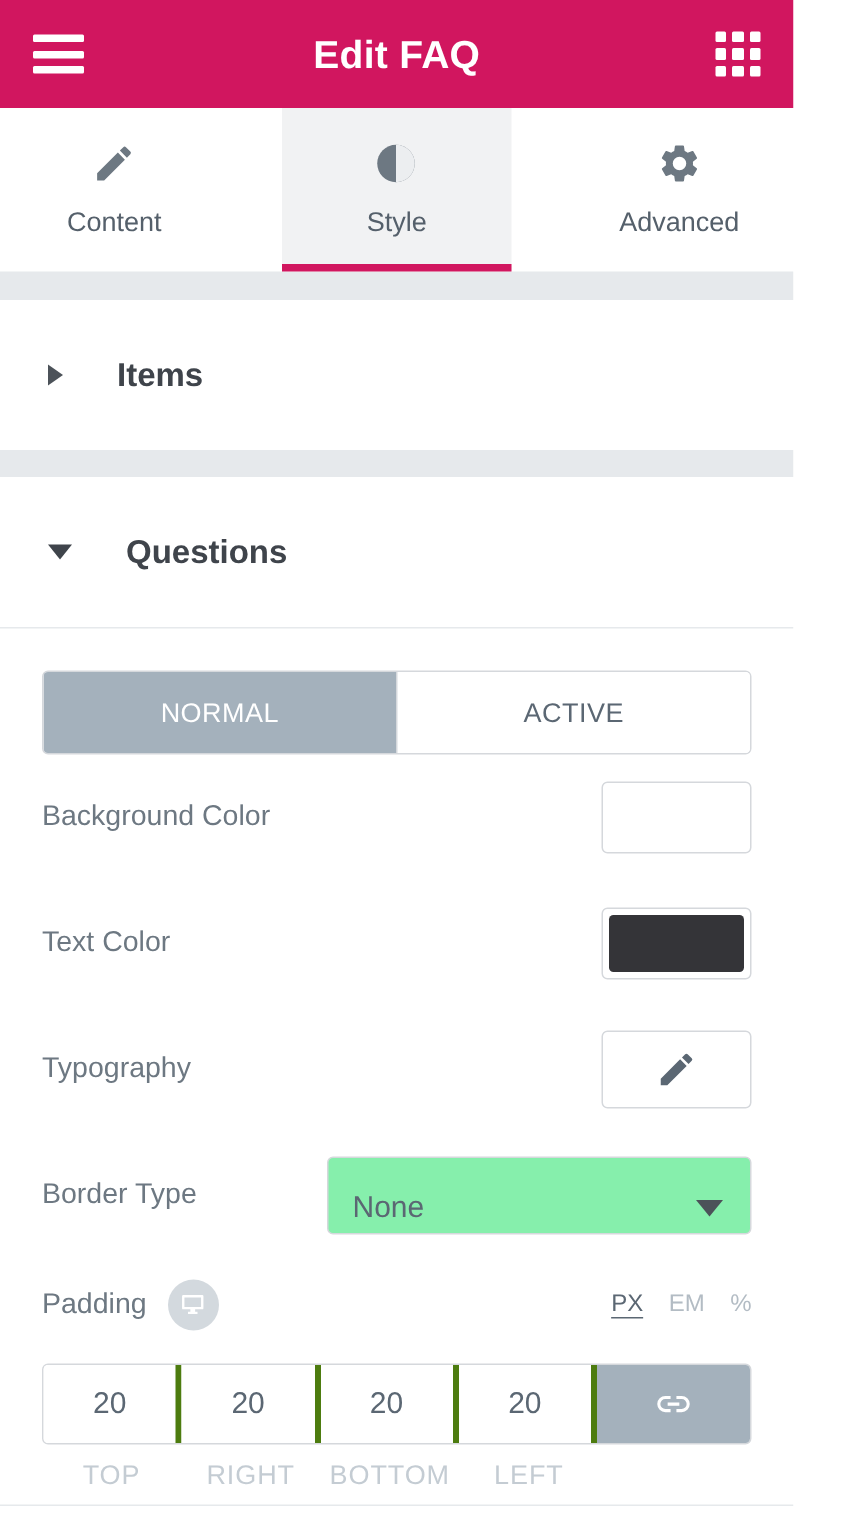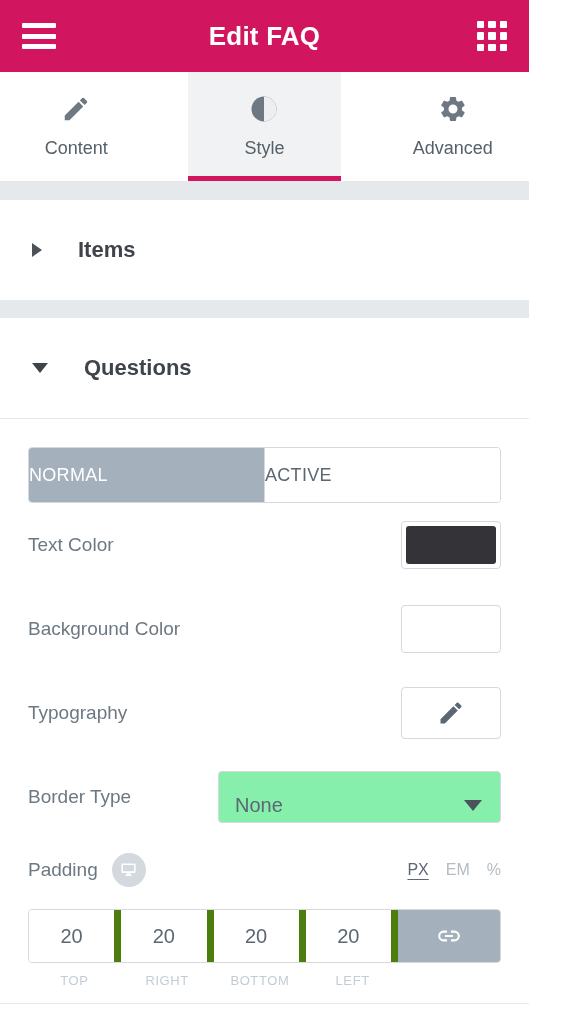--- a/index.html
+++ b/index.html
@@ -148,20 +148,21 @@
     display: flex;
     border: 1px solid #d5d8dc;
     border-radius: 4px;
     overflow: hidden;
     height: 56px;
   }
   .state-tab {
     flex: 1;
     display: flex;
     align-items: center;
+    justify-content: center;
     font-size: 18px;
     color: #5b6773;
     background: #ffffff;
     border-right: 1px solid #d5d8dc;
     cursor: pointer;
     letter-spacing: 0.3px;
   }
   .state-tab:last-child { border-right: none; }
   .state-tab.selected {
     background: #a4b1bc;
@@ -268,21 +269,21 @@
   .dim-group {
     margin: 8px 28px 0 28px;
     display: flex;
     border: 1px solid #d5d8dc;
     border-radius: 4px;
     overflow: hidden;
     height: 54px;
   }
   .dim-cell {
     flex: 1;
-    border-right: 7px solid #4d7c0f;
+    border-right: 4px solid #4d7c0f;
     display: flex;
     align-items: center;
     justify-content: flex-start;
     background: #ffffff;
   }
   .dim-input {
     width: 100%;
     height: 100%;
     border: none;
     outline: none;
@@ -302,21 +303,21 @@
   }
 
   .dim-labels {
     margin: 0 28px;
     display: flex;
     padding-top: 10px;
   }
   .dim-labels span {
     flex: 1;
     text-align: center;
-    font-size: 13px;
+    font-size: 18px;
     color: #c4ccd3;
     letter-spacing: 0.6px;
   }
   .dim-labels .spacer { width: 102px; flex: none; }
 
   .bottom-rule {
     position: absolute;
     left: 0; right: 0; bottom: 10px;
     height: 1px;
     background: #e6e9ec;
@@ -394,30 +395,30 @@
   <div class="state-tabs">
     <div class="state-tab selected">
       <span>NORMAL</span>
     </div>
     <div class="state-tab">
       <span>ACTIVE</span>
     </div>
   </div>
 
   <div class="row">
+    <span class="row-label">Background Color</span>
+    <span class="color-swatch empty">
+      <i></i>
+    </span>
+  </div>
+
+  <div class="row">
     <span class="row-label">Text Color</span>
     <span class="color-swatch">
       <i style="background:#343438"></i>
-    </span>
-  </div>
-
-  <div class="row">
-    <span class="row-label">Background Color</span>
-    <span class="color-swatch empty">
-      <i></i>
     </span>
   </div>
 
   <div class="row">
     <span class="row-label">Typography</span>
     <span class="icon-button">
       <svg width="28" height="28" viewBox="0 0 24 24" fill="#5b6773">
         <path d="M3 17.25V21h3.75L17.81 9.94l-3.75-3.75L3 17.25zM20.71 7.04a1 1 0 0 0 0-1.41l-2.34-2.34a1 1 0 0 0-1.41 0l-1.83 1.83 3.75 3.75 1.83-1.83z"></path>
       </svg>
     </span>

